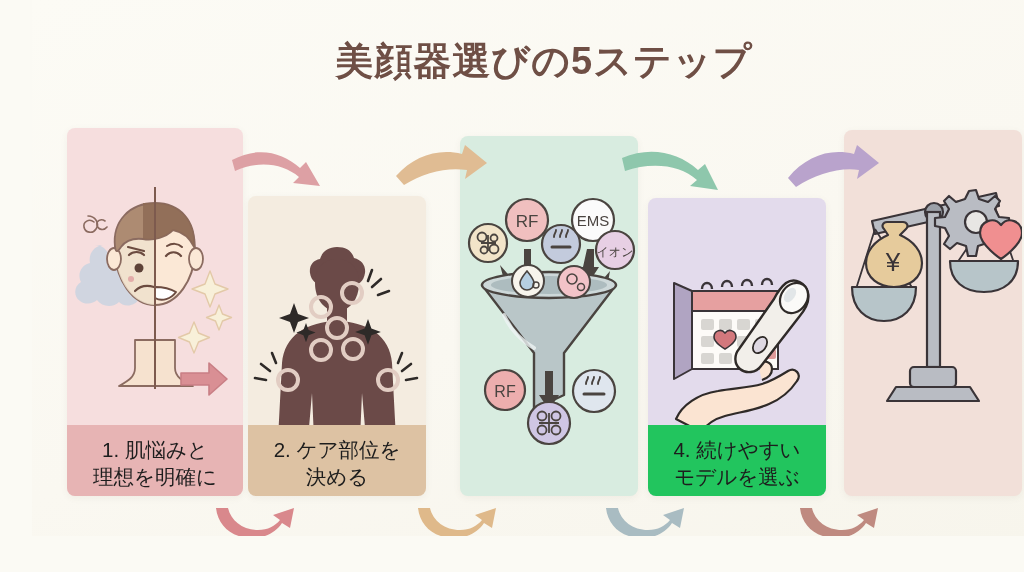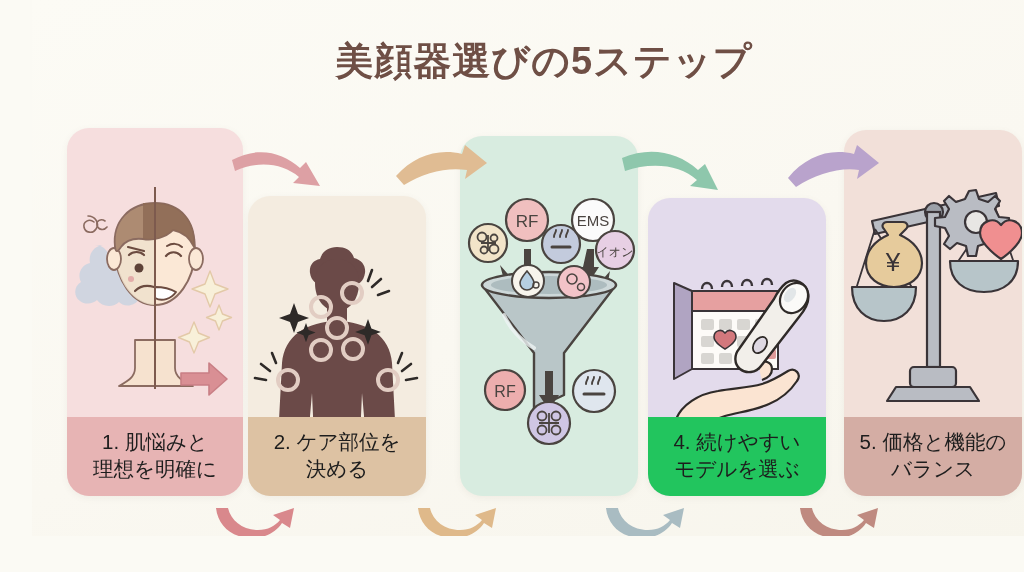--- a/index.html
+++ b/index.html
@@ -27,38 +27,38 @@
     font-size: 38px;
     font-weight: bold;
     letter-spacing: 1px;
     color: #6f4f45;
     text-shadow: 0 1px 0 rgba(255,255,255,.6);
   }
 
   
   .card {
     position: absolute;
-    border-radius: 22px;
+    border-radius: 8px;
     overflow: hidden;
     display: flex;
     flex-direction: column;
     justify-content: flex-end;
     box-shadow: 0 2px 7px rgba(120,100,90,.07);
   }
   .art {
     position: absolute;
     left: 0; right: 0; top: 0; bottom: 0;
     overflow: hidden;
   }
   .art svg { position: absolute; left: 0; top: 0; width: 100%; height: 100%; }
   .band {
     position: relative;
     z-index: 3;
     width: 100%;
-    padding: 11px 6px 14px 6px;
+    padding: 11px 6px 6px 6px;
     text-align: center;
     font-size: 20.5px;
     line-height: 1.33;
     color: #1d1d1d;
     font-weight: normal;
     white-space: pre-line;
   }
 
   
   #card-1 { left: 35px;  top: 128px; width: 176px; height: 368px; background: #f6dede; }
@@ -360,22 +360,20 @@
         <g>
           <path d="M125 22l7-1 3 9 9 3 7-6 5 5-5 8 4 8 10 1v8l-10 2-4 8 5 8-6 5-7-6-9 3-2 10h-8l-2-10-9-3-7 6-6-5 5-8-4-8-10-2v-8l10-1 4-8-5-8 5-5 7 6 9-3z" fill="#b9bcc3" stroke="#3a3438" stroke-width="2.2" stroke-linejoin="round"></path>
           <circle cx="132" cy="53" r="11" fill="#e8e6e4" stroke="#3a3438" stroke-width="2.2"></circle>
         </g>
 
         <g>
           <path d="M157 56c-7-9-21-4-21 8 0 12 21 26 21 26s21-14 21-26c0-12-14-17-21-8z" fill="#f08f90" stroke="#3a3438" stroke-width="2.2" stroke-linejoin="round"></path>
         </g>
       </svg>
     </div>
-    <div class="band">5. 価格と機能の
-バランス</div>
   </div>
 
   <div class="arrow" style="left:194px; top:138px;">
     <svg width="110" height="60" viewBox="0 0 110 60">
       <path d="M6 22c26-14 50-8 68 8l6-6 14 24-27-3 6-6C57 26 34 22 9 33z" fill="#dda0a4"></path>
     </svg>
   </div>
   <div class="arrow" style="left:360px; top:136px;">
     <svg width="110" height="58" viewBox="0 0 110 58">
       <path d="M4 40c18-20 42-28 66-22l3-9 22 18-22 16 2-9C56 31 32 36 12 49z" fill="#e0bc93"></path>

